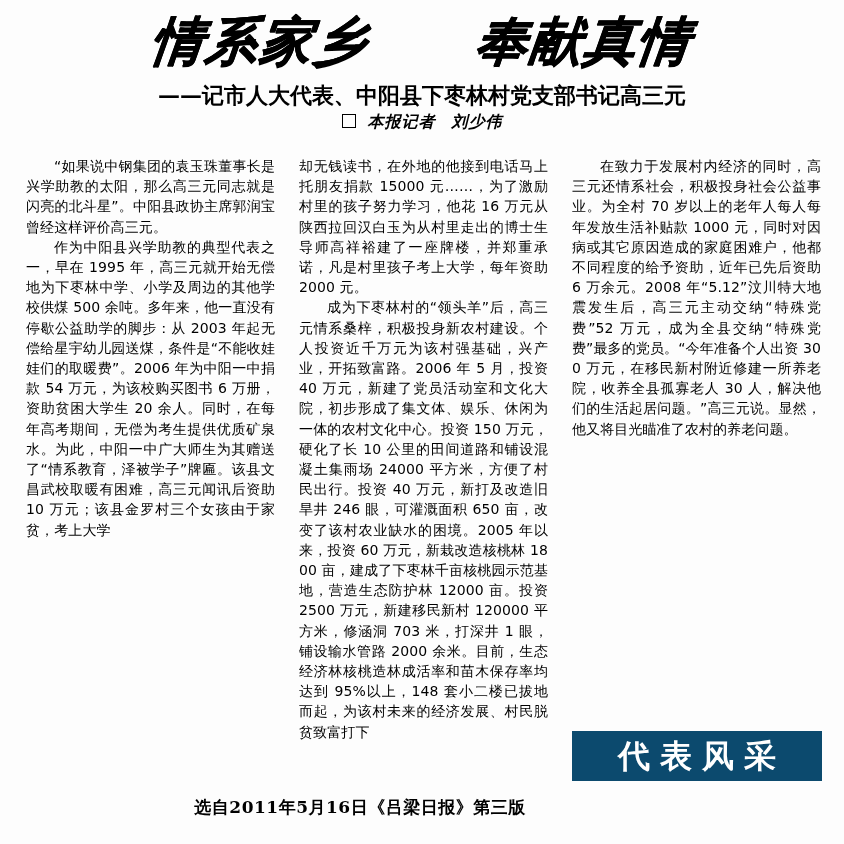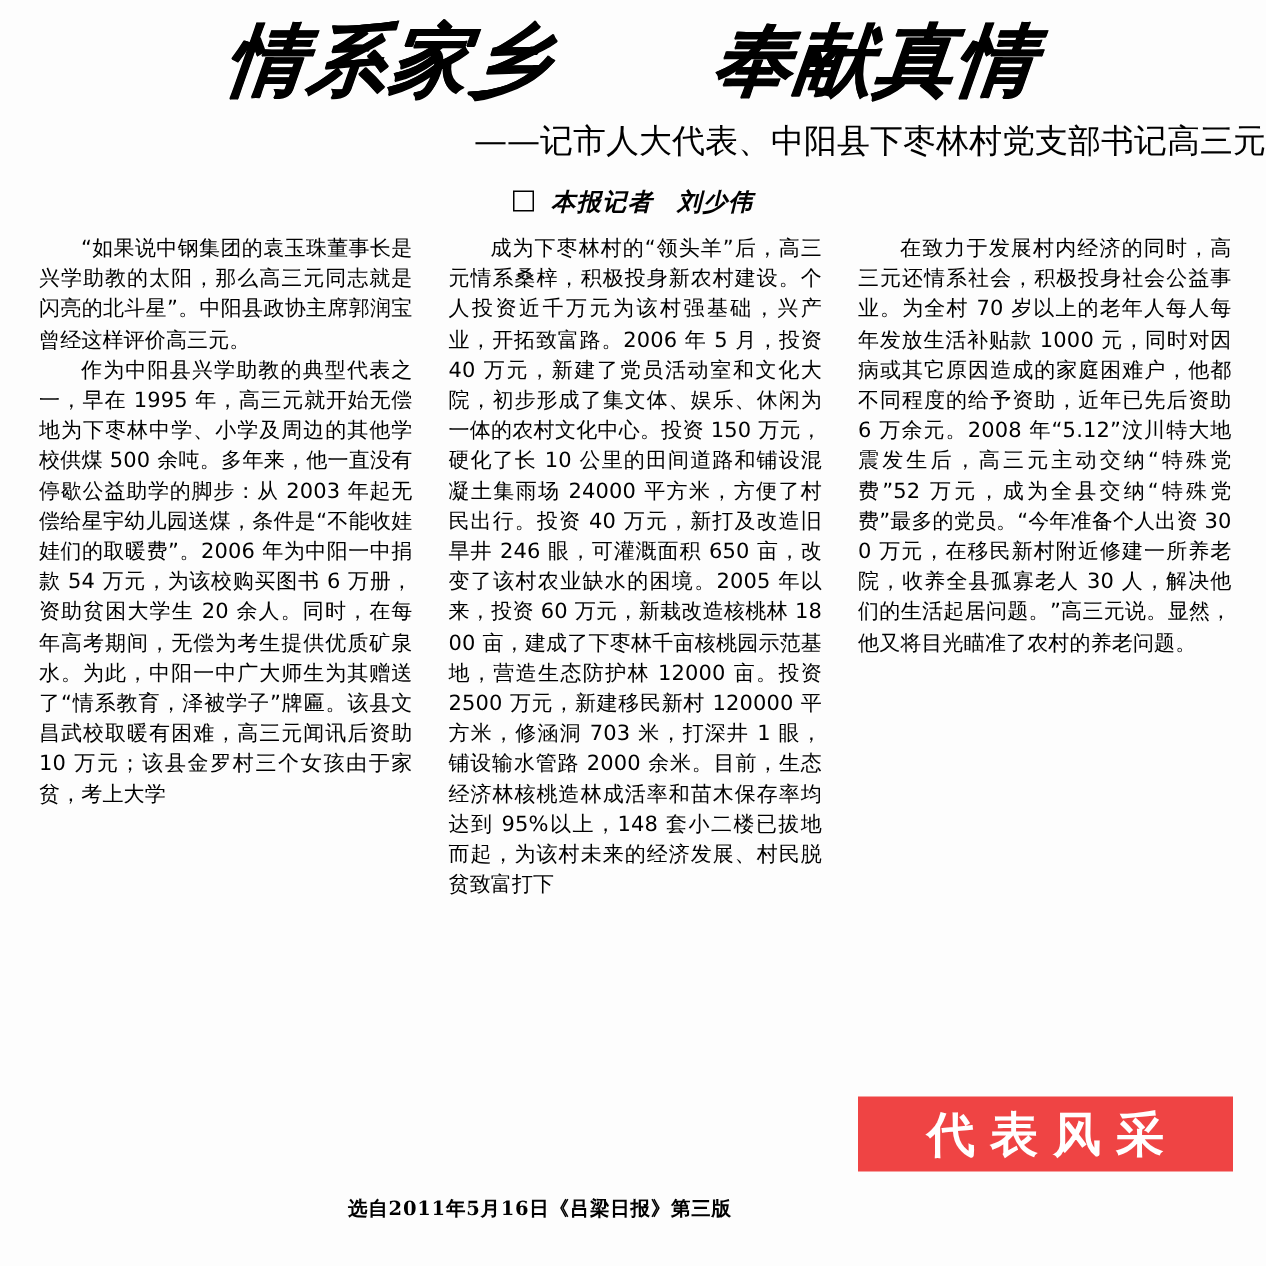--- a/index.html
+++ b/index.html
@@ -39,35 +39,34 @@
     line-height: 70px;
     letter-spacing: 2px;
     white-space: pre;
     transform: skewX(-6deg);
     display: inline-block;
     text-shadow: 0.5px 0 0 #000, 0 0.5px 0 #000, -0.3px 0 0 #000;
   }
 
   .subtitle {
     font-family: "DejaVu Serif", "Liberation Serif", serif;
-    font-weight: 400;
+    font-weight: 700;
     font-size: 22px;
     line-height: 30px;
     letter-spacing: 0px;
     margin-top: 4px;
-    text-align: right;
   }
 
   .byline {
     font-family: "DejaVu Serif", "Liberation Serif", serif;
     font-style: italic;
     font-weight: 700;
     font-size: 16px;
     line-height: 22px;
-    margin-top: 14px;
+    margin-top: 1px;
     letter-spacing: 1px;
   }
   .byline .marker {
     font-style: normal;
     font-weight: 400;
     display: inline-block;
     width: 12px;
     height: 12px;
     border: 1.6px solid #000;
     vertical-align: -1px;
@@ -105,21 +104,21 @@
   }
 
   
   .plaque-wrap {
     position: absolute;
     left: 572px;
     top: 731px;
     width: 250px;
   }
   .plaque {
-    background: #ef4444;
+    background: #0c4a6e;
     color: #ffffff;
     text-align: center;
     font-family: "DejaVu Serif", "Liberation Serif", serif;
     font-weight: 700;
     font-size: 32px;
     line-height: 50px;
     height: 50px;
     letter-spacing: 10px;
     padding-left: 10px;
     box-sizing: border-box;
@@ -127,21 +126,21 @@
 
   
   .footer {
     position: absolute;
     left: 0;
     top: 795px;
     width: 720px;
     text-align: center;
     font-family: "DejaVu Serif", "Liberation Serif", serif;
     font-weight: 700;
-    font-size: 13px;
+    font-size: 17px;
     line-height: 24px;
     letter-spacing: 0.5px;
   }
 </style>
 </head>
 <body>
 
 <div class="page">
 
   <div class="masthead">
@@ -153,20 +152,21 @@
   </div>
 
   <div class="columns">
 
     <div class="col">
       <p>“如果说中钢集团的袁玉珠董事长是兴学助教的太阳，那么高三元同志就是闪亮的北斗星”。中阳县政协主席郭润宝曾经这样评价高三元。</p>
       <p>作为中阳县兴学助教的典型代表之一，早在 1995 年，高三元就开始无偿地为下枣林中学、小学及周边的其他学校供煤 500 余吨。多年来，他一直没有停歇公益助学的脚步：从 2003 年起无偿给星宇幼儿园送煤，条件是“不能收娃娃们的取暖费”。2006 年为中阳一中捐款 54 万元，为该校购买图书 6 万册，资助贫困大学生 20 余人。同时，在每年高考期间，无偿为考生提供优质矿泉水。为此，中阳一中广大师生为其赠送了“情系教育，泽被学子”牌匾。该县文昌武校取暖有困难，高三元闻讯后资助 10 万元；该县金罗村三个女孩由于家贫，考上大学</p>
     </div>
 
     <div class="col">
+      <p class="cont">却无钱读书，在外地的他接到电话马上托朋友捐款 15000 元……，为了激励村里的孩子努力学习，他花 16 万元从陕西拉回汉白玉为从村里走出的博士生导师高祥裕建了一座牌楼，并郑重承诺，凡是村里孩子考上大学，每年资助 2000 元。</p>
       <p>成为下枣林村的“领头羊”后，高三元情系桑梓，积极投身新农村建设。个人投资近千万元为该村强基础，兴产业，开拓致富路。2006 年 5 月，投资 40 万元，新建了党员活动室和文化大院，初步形成了集文体、娱乐、休闲为一体的农村文化中心。投资 150 万元，硬化了长 10 公里的田间道路和铺设混凝土集雨场 24000 平方米，方便了村民出行。投资 40 万元，新打及改造旧旱井 246 眼，可灌溉面积 650 亩，改变了该村农业缺水的困境。2005 年以来，投资 60 万元，新栽改造核桃林 1800 亩，建成了下枣林千亩核桃园示范基地，营造生态防护林 12000 亩。投资 2500 万元，新建移民新村 120000 平方米，修涵洞 703 米，打深井 1 眼，铺设输水管路 2000 余米。目前，生态经济林核桃造林成活率和苗木保存率均达到 95%以上，148 套小二楼已拔地而起，为该村未来的经济发展、村民脱贫致富打下</p>
     </div>
 
     <div class="col">
       <p>在致力于发展村内经济的同时，高三元还情系社会，积极投身社会公益事业。为全村 70 岁以上的老年人每人每年发放生活补贴款 1000 元，同时对因病或其它原因造成的家庭困难户，他都不同程度的给予资助，近年已先后资助 6 万余元。2008 年“5.12”汶川特大地震发生后，高三元主动交纳“特殊党费”52 万元，成为全县交纳“特殊党费”最多的党员。“今年准备个人出资 300 万元，在移民新村附近修建一所养老院，收养全县孤寡老人 30 人，解决他们的生活起居问题。”高三元说。显然，他又将目光瞄准了农村的养老问题。</p>
     </div>
 
   </div>
 
   <div class="plaque-wrap">

